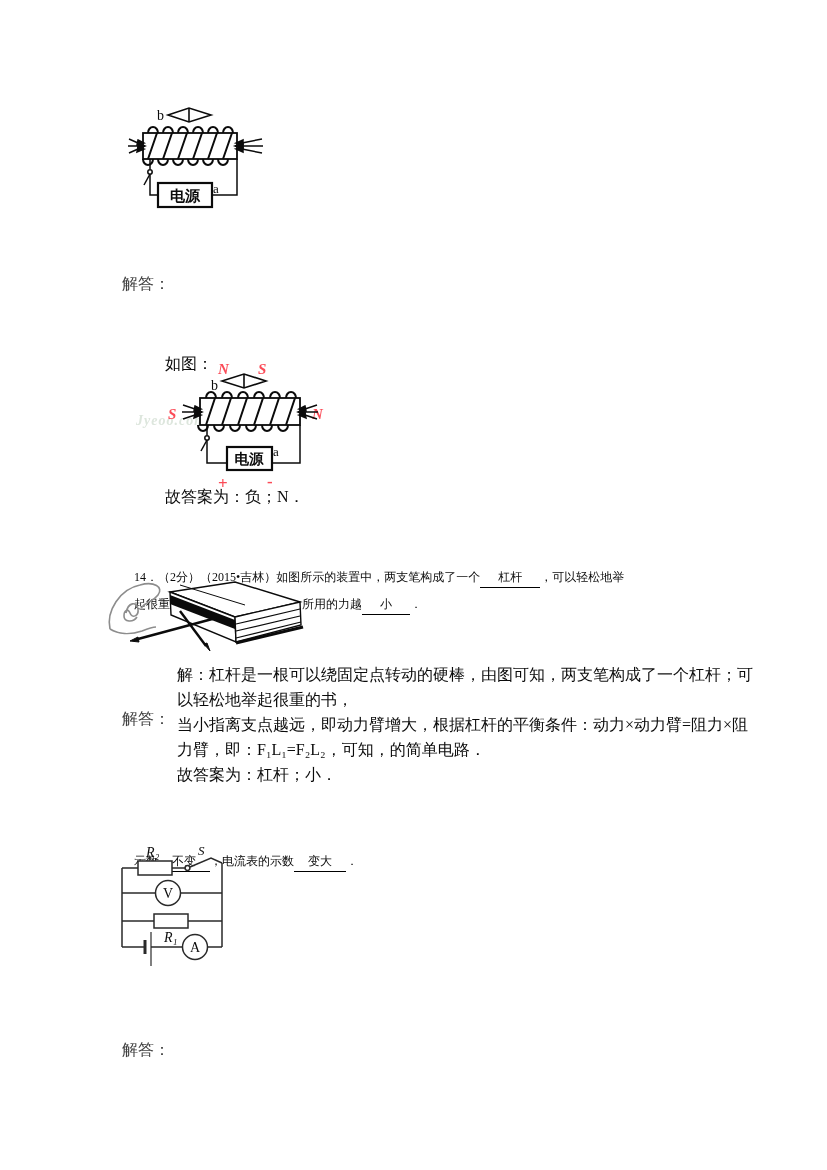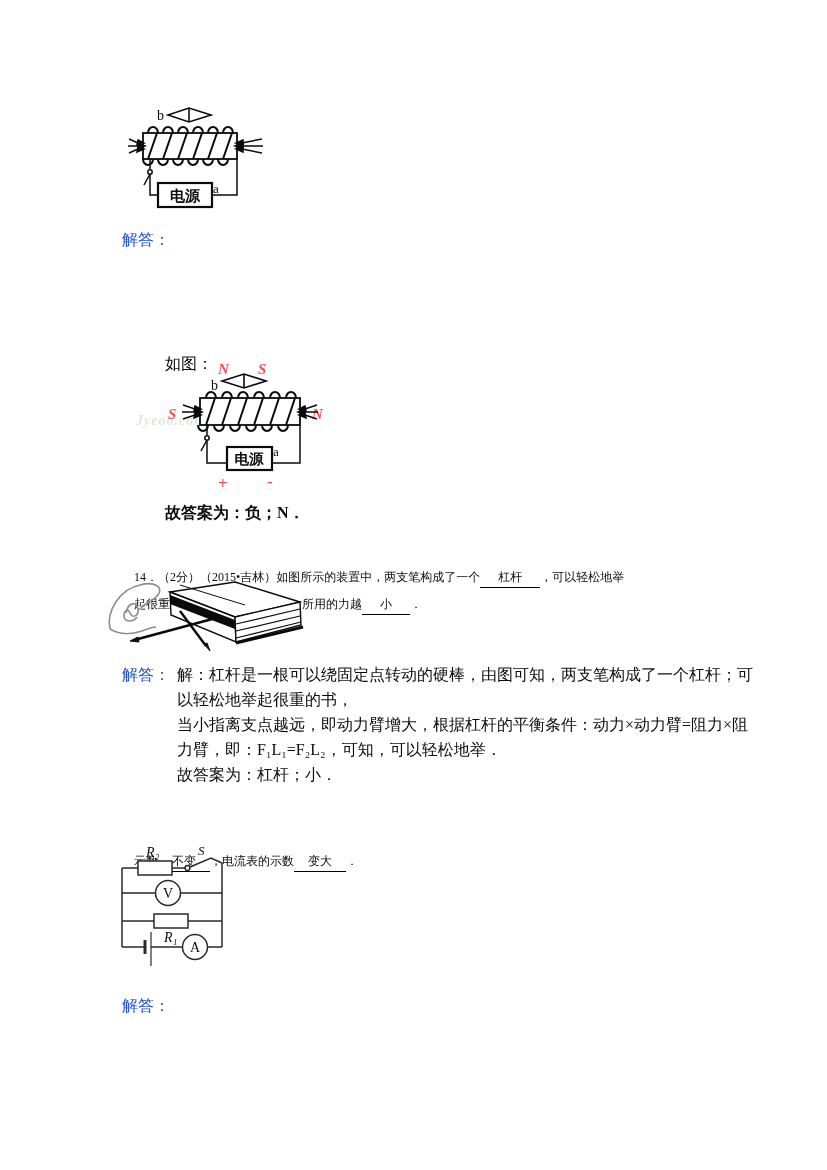--- a/index.html
+++ b/index.html
@@ -1,21 +1,21 @@
 <!DOCTYPE html>
 <html><head>
 <meta charset="utf-8">
 <style>
   html,body{margin:0;padding:0;background:#ffffff;}
   .page{position:relative;width:827px;height:1170px;background:#ffffff;overflow:hidden;
         font-family:"Liberation Serif","DejaVu Serif","DejaVu Sans",serif;color:#0b0b0b;}
   .abs{position:absolute;}
   .tline{white-space:pre;font-size:16px;line-height:25px;color:#0b0b0b;}
   .tline2{white-space:pre;font-size:12px;line-height:27px;color:#0b0b0b;}
-  .lbl{white-space:pre;font-size:16px;line-height:25px;color:#1d4ed8;}
+  .lbl{white-space:pre;font-size:16px;line-height:25px;color:#404040;margin-top:44px;}
   .blank{display:inline-block;border-bottom:1.6px solid #000;padding:0 18px;line-height:19px;}
   .blank.narrow{padding:0 14px;text-align:center;}
   .fig{position:absolute;}
   svg text{fill:#0b0b0b;font-family:"Liberation Serif","DejaVu Serif","DejaVu Sans",serif;}
   .red{fill:#fb4b57;}
   .watermark{position:absolute;font-size:14px;font-weight:bold;font-style:italic;color:#dde6dd;letter-spacing:1px;}
 </style>
 </head>
 <body>
 
@@ -90,21 +90,21 @@
       <line x1="41" y1="80" x2="35" y2="91"></line>
     </g>
     <rect x="61" y="87" width="45" height="23" fill="#ffffff" stroke="#0b0b0b" stroke-width="2.2"></rect>
     <text x="83" y="104" font-size="14.5" font-weight="bold" text-anchor="middle">电源</text>
     <text x="107" y="96" font-size="13">a</text>
     <path fill="none" stroke="#0b0b0b" stroke-width="1.5" d="M106,103 H134 V65"></path>
     <text class="red" x="52" y="129" font-size="17" font-weight="bold">+</text>
     <text class="red" x="101" y="127" font-size="17" font-weight="bold">-</text>
   </svg>
 
-  <div class="abs tline" style="left:165px;top:500px;font-weight:bold;">故答案为：负；N．</div>
+  <div class="abs tline" style="left:165px;top:484px;">故答案为：负；N．</div>
 
   <div class="abs tline2" style="left:122px;top:537px;">
     <span>14．（2分）（2015•吉林）如图所示的装置中，两支笔构成了一个</span><span class="blank">杠杆</span><span>，可以轻松地举</span>
   </div>
   <div class="abs tline2" style="left:122px;top:564px;">
     <span>起很重的书，小指离支点越远，所用的力越</span><span class="blank">小</span><span>．</span>
   </div>
 
   <svg class="fig" style="left:100px;top:577px;" width="230" height="85" viewBox="0 0 230 85">
     <g stroke="#8d8d8d" stroke-width="1.6" fill="none">
@@ -129,21 +129,21 @@
       <line x1="80" y1="34" x2="106" y2="69" stroke-width="2.4"></line>
       <polygon points="104,67 110,74 107,66"></polygon>
     </g>
   </svg>
 
   <div class="abs lbl" style="left:122px;top:662px;">解答：</div>
   <div class="abs" style="left:165px;top:662px;margin-left:12px;">
     <div class="tline">解：杠杆是一根可以绕固定点转动的硬棒，由图可知，两支笔构成了一个杠杆；可</div>
     <div class="tline">以轻松地举起很重的书，</div>
     <div class="tline">当小指离支点越远，即动力臂增大，根据杠杆的平衡条件：动力×动力臂=阻力×阻</div>
-    <div class="tline">力臂，即：F₁L₁=F₂L₂，可知，可以轻松地举．</div>
+    <div class="tline">力臂，即：F₁L₁=F₂L₂，可知，的简单电路．</div>
     <div class="tline">故答案为：杠杆；小．</div>
   </div>
 
   <div class="abs tline2" style="left:122px;top:821px;">
     <span>示数</span><span class="blank narrow">不变</span><span>，电流表的示数</span><span class="blank narrow">变大</span><span>．</span>
   </div>
 
   <svg class="fig" style="left:112px;top:846px;" width="122" height="132" viewBox="0 0 122 132">
     <g stroke="#2a2a2a" stroke-width="1.5" fill="none">
       <path d="M10,22 V101 M110,17 V101"></path>

